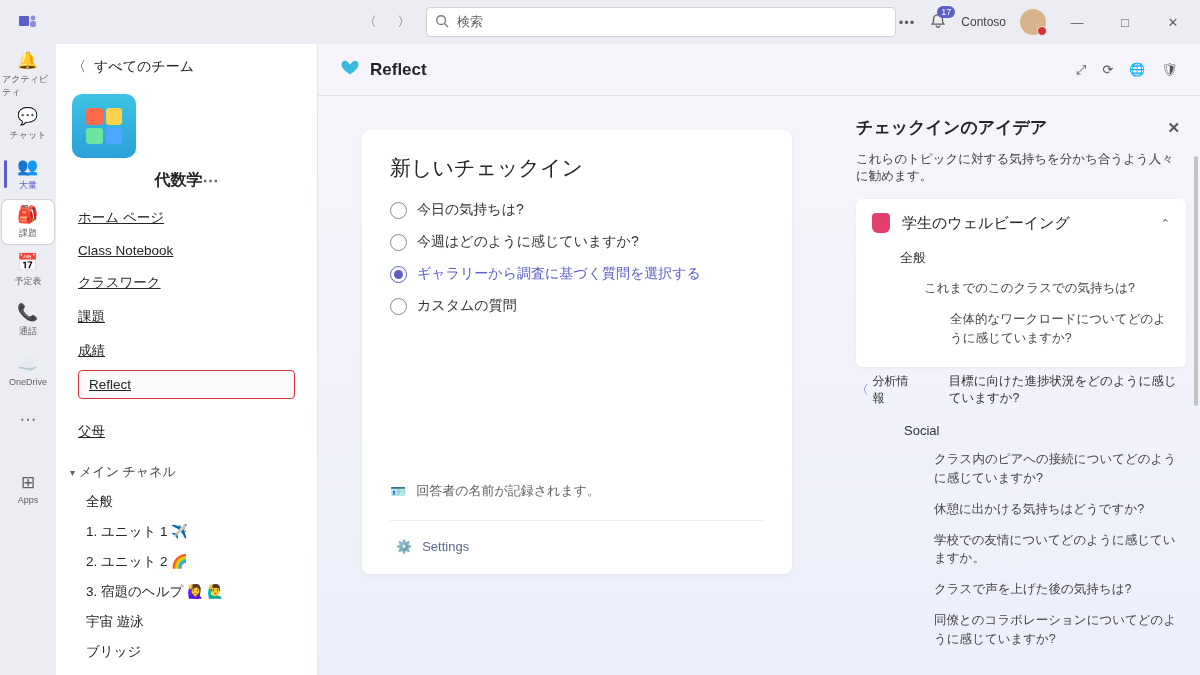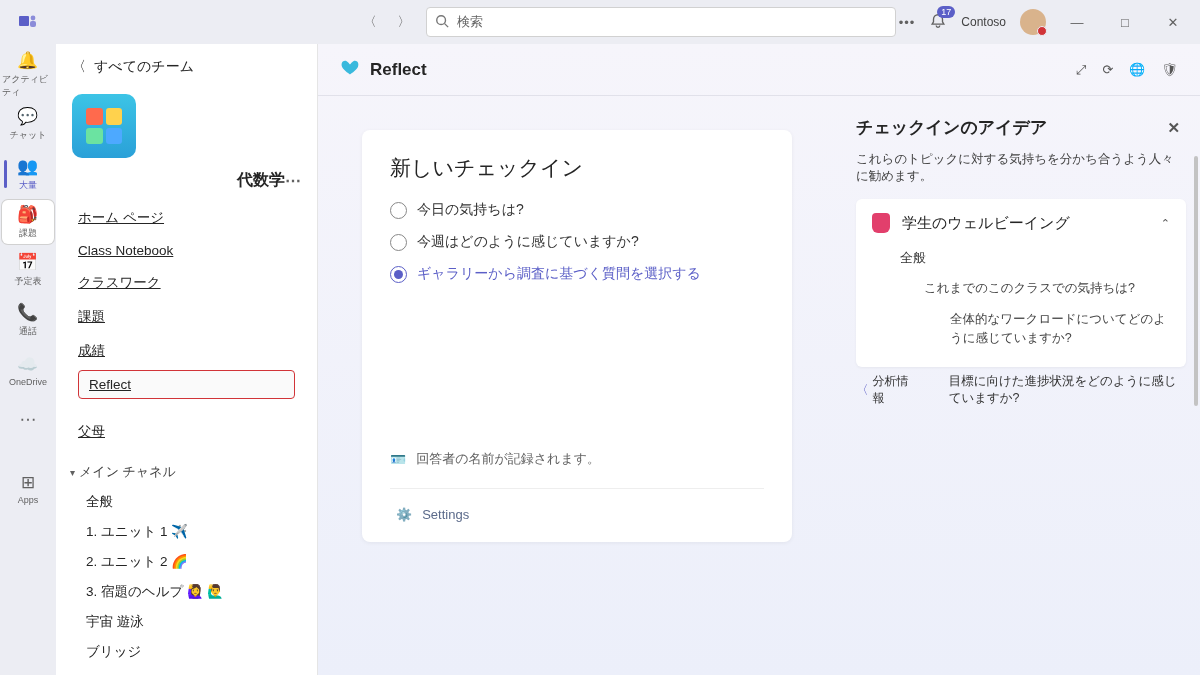--- a/index.html
+++ b/index.html
@@ -23,21 +23,21 @@
 .rail-item.active { color:#5b5fc7; }
 .rail-item.selected::before { content:""; position:absolute; left:2px; top:10px; bottom:10px; width:3px; background:#5b5fc7; border-radius:2px;}
 .rail-item.boxed { background:#fff; box-shadow:0 0 0 1px #d1d1d1; height:44px; }
 .rail .ricon { font-size:17px; margin-bottom:2px; }
 
 .sidebar { width:262px; background:#fff; border-right:1px solid #e5e5e5; display:flex; flex-direction:column; }
 .sb-back { display:flex; align-items:center; gap:8px; padding:14px 16px; font-size:14px; }
 .team-tile { width:64px; height:64px; border-radius:10px; margin:4px 0 12px 16px; background:linear-gradient(#3cc4e6,#2aa0d8); display:flex; align-items:center; justify-content:center; }
 .tile-inner { width:36px; height:36px; display:grid; grid-template-columns:1fr 1fr; grid-template-rows:1fr 1fr; gap:3px; }
 .tile-inner span { border-radius:3px; }
-.sb-title-row { display:flex; align-items:center; justify-content:flex-end; padding:0 16px 10px 16px; font-size:16px; font-weight:600; }
+.sb-title-row { display:flex; align-items:center; justify-content:center; padding:0 16px 10px 16px; font-size:16px; font-weight:600; }
 .sb-list { padding:0 8px;text-decoration:underline; }
 .sb-link { padding:8px 14px; border-radius:4px; font-size:13.5px; color:#252525; }
 .sb-link.selected { border:1.5px solid #d13438; background:#fafafa; margin:2px 14px; padding:6px 10px;}
 .sb-section { padding:14px 14px 6px 14px; font-size:13px; color:#424242; }
 .chev { font-size:10px; color:#616161; margin-right:4px;}
 .ch-item { padding:6px 14px 6px 30px; font-size:13.5px; }
 
 .main { flex:1; background:linear-gradient(180deg,#f6f5fb,#eceffa); display:flex; flex-direction:column; }
 .tab-hdr { height:52px; display:flex; align-items:center; padding:0 22px; gap:10px; border-bottom:1px solid #e1e1ea; background:transparent; }
 .tab-hdr .heart { color:#36b6d8; font-size:18px; }
@@ -213,20 +213,24 @@
               <span>今日の気持ちは?</span>
             </div>
           <div class="opt">
               <span class="radio"></span>
               <span>今週はどのように感じていますか?</span>
             </div>
           <div class="opt sel">
               <span class="radio sel"></span>
               <span>ギャラリーから調査に基づく質問を選択する</span>
             </div>
+          <div class="opt">
+              <span class="radio"></span>
+              <span>カスタムの質問</span>
+            </div>
           <div class="note">
             <span>🪪</span>
             <span>回答者の名前が記録されます。</span>
           </div>
           <div class="settings-row">
             <span>⚙️</span>
             <span>Settings</span>
           </div>
         </div>
       </div>
@@ -246,16 +250,24 @@
           </div>
           <div class="sub-h">全般</div>
           <div class="q">これまでのこのクラスでの気持ちは?</div>
           <div class="q indent2">全体的なワークロードについてどのように感じていますか?</div>
         </div>
         <div class="side-link">
           <span style="color:#5b5fc7;">〈</span>
           <span class="side-label">分析情報</span>
           <span style="color:#333;margin-left:34px;">目標に向けた進捗状況をどのように感じていますか?</span>
         </div>
+        <div style="padding-left:16px;">
+          <div class="sub-h" style="padding-left:32px;">Social</div>
+          <div class="q" style="padding-left:62px;">クラス内のピアへの接続についてどのように感じていますか?</div>
+          <div class="q" style="padding-left:62px;">休憩に出かける気持ちはどうですか?</div>
+          <div class="q" style="padding-left:62px;">学校での友情についてどのように感じていますか。</div>
+          <div class="q" style="padding-left:62px;">クラスで声を上げた後の気持ちは?</div>
+          <div class="q" style="padding-left:62px;">同僚とのコラボレーションについてどのように感じていますか?</div>
+        </div>
       </div>
     </div>
   </div>
 </div>
 
 </body></html>

